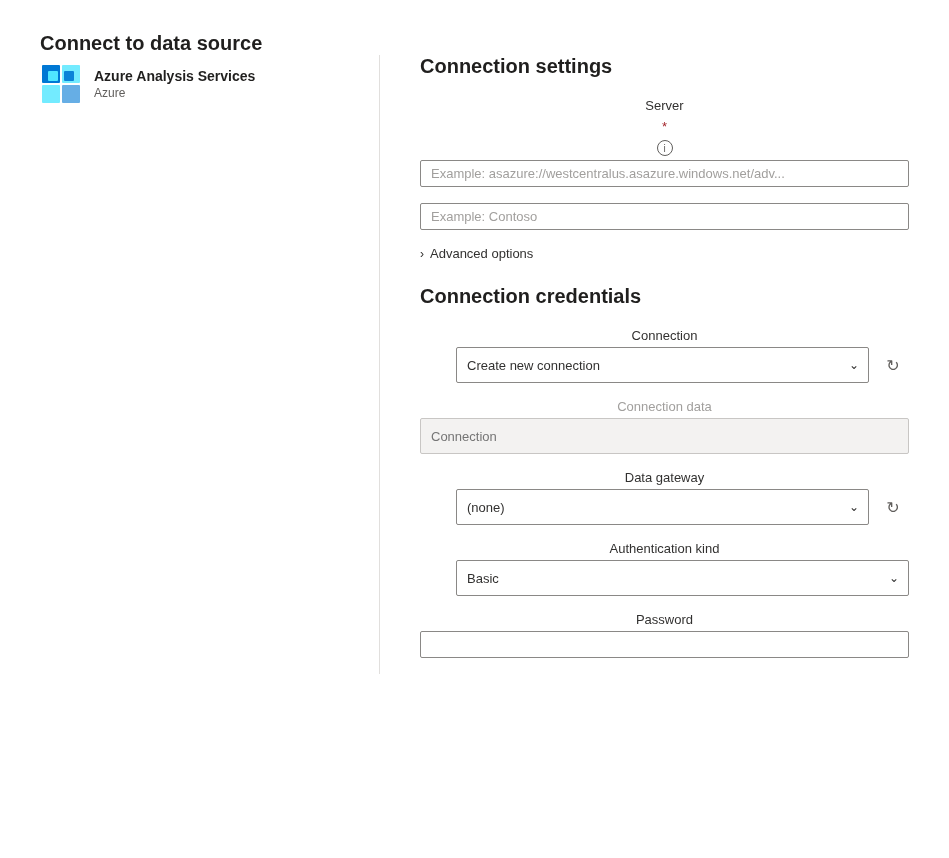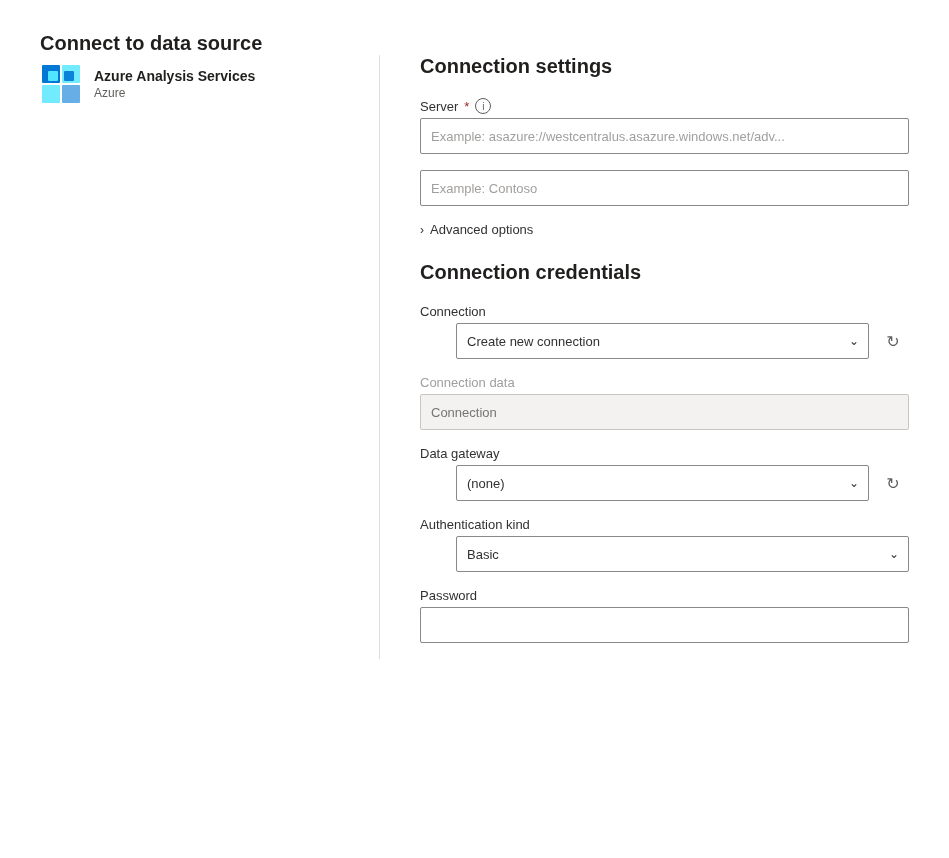--- a/index.html
+++ b/index.html
@@ -92,20 +92,21 @@
     }
 
     .form-label {
       display: flex;
       align-items: center;
       gap: 6px;
       font-size: 13px;
       font-weight: 400;
       color: #323130;
       margin-bottom: 4px;
+      flex-direction: column;
     }
 
     .required-star {
       color: #a4262c;
       font-size: 13px;
     }
 
     .info-icon {
       width: 16px;
       height: 16px;
@@ -115,21 +116,21 @@
       align-items: center;
       justify-content: center;
       font-size: 10px;
       color: #605e5c;
       cursor: pointer;
       flex-shrink: 0;
     }
 
     .form-input {
       width: 100%;
-      height: 36px;
+      height: 27px;
       border: 1px solid #8a8886;
       border-radius: 2px;
       padding: 6px 10px;
       font-size: 13px;
       color: #323130;
       background: #ffffff;
       outline: none;
     }
 
     .form-input::placeholder {

